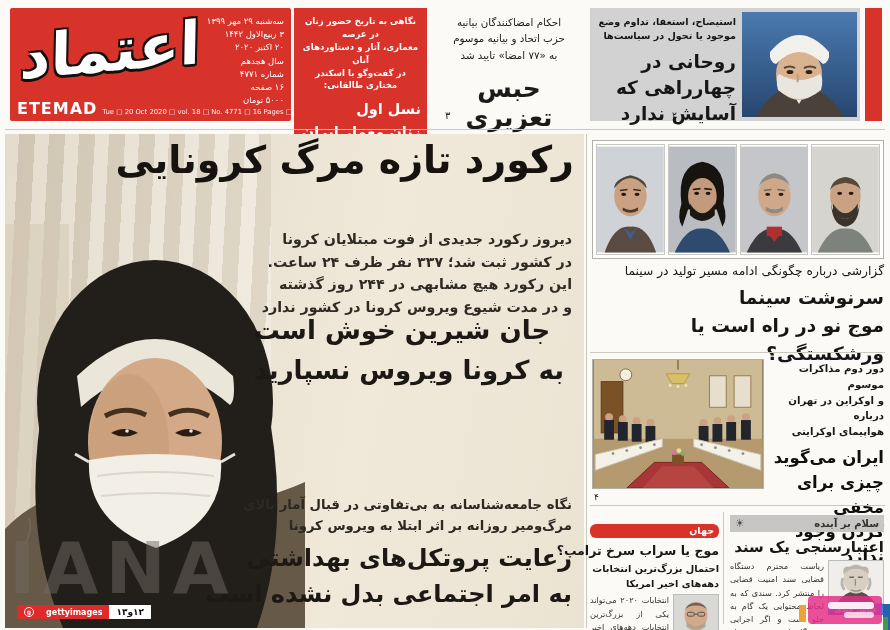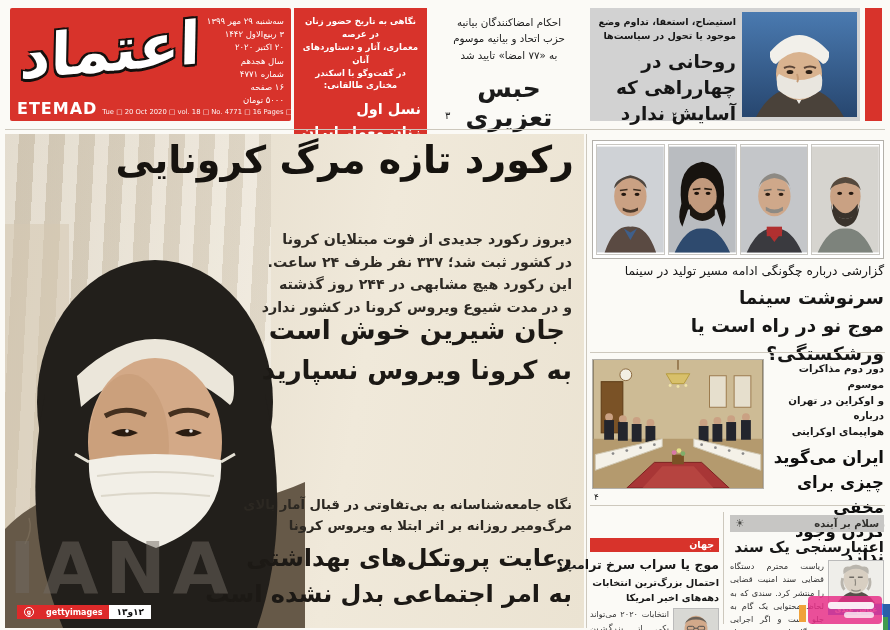--- a/index.html
+++ b/index.html
@@ -32,21 +32,21 @@
   #top-redbar{left:865px;top:8px;width:17px;height:113px;background:#d8332b;}
   .hline{background:#cdc8bd;height:1px;}
   .vline{background:#cdc8bd;width:1px;}
   
   #photo-region{left:5px;top:134px;width:579px;height:494px;overflow:hidden;
     background:linear-gradient(100deg,#d9cfbc 0%,#e9e1d1 38%,#f0e9da 60%,#ebe3d2 100%);}
   #photo-region::before{content:"";position:absolute;left:0;top:0;width:46%;height:100%;
     background:repeating-linear-gradient(93deg,rgba(255,255,255,.28) 0 14px,rgba(120,105,85,.10) 14px 30px);}
   .lead-headline{position:absolute;top:4px;right:10px;font-size:38px;font-weight:bold;color:#16130f;letter-spacing:-1px;white-space:nowrap;direction:rtl;}
   .lead-deck{position:absolute;top:94px;right:12px;font-size:14.2px;font-weight:bold;color:#2e2a24;line-height:1.6;direction:rtl;text-align:right;}
-  .lead-sub{position:absolute;top:176px;right:12px;font-size:26px;font-weight:bold;color:#1c1915;line-height:1.55;direction:rtl;text-align:center;}
+  .lead-sub{position:absolute;top:176px;right:20px;font-size:26px;font-weight:bold;color:#1c1915;line-height:1.55;direction:rtl;text-align:left;}
   .lead-note{position:absolute;top:360px;right:12px;font-size:13.2px;font-weight:bold;color:#2c2822;line-height:1.6;direction:rtl;text-align:right;}
   .lead-protocol{position:absolute;top:406px;right:12px;font-size:24px;font-weight:bold;color:#1c1915;line-height:1.5;direction:rtl;text-align:right;}
   .iana{position:absolute;left:4px;bottom:18px;font-size:72px;font-weight:bold;color:rgba(112,106,97,.5);letter-spacing:7px;}
   .credit-row{position:absolute;left:12px;bottom:9px;display:flex;align-items:stretch;}
   .getty{background:#dd2a2a;color:#fff;font-size:8px;font-weight:bold;padding:2px 7px;display:flex;align-items:center;gap:12px;}
   .g-ic{display:inline-block;width:8px;height:8px;border:1px solid #fff;border-radius:50%;font-size:6px;line-height:8px;text-align:center;}
   .pgbox{background:#fff;color:#111;font-size:9px;font-weight:bold;padding:2px 7px;direction:rtl;}
   .woman{position:absolute;left:0;top:90px;width:300px;height:404px;}
   
   #portraits{left:592px;top:140px;width:292px;height:119px;background:#fff;border:1px solid #b3b0aa;box-sizing:border-box;padding:3px;display:flex;gap:3px;}
@@ -57,21 +57,21 @@
   .cin-title{font-size:18.5px;font-weight:bold;line-height:1.5;margin-top:4px;}
   .cin-page{font-size:10px;text-align:left;margin-top:1px;}
   #ukraine-photo{left:592px;top:359px;width:172px;height:130px;border:1px solid #b3b0aa;box-sizing:border-box;background:#c8b28c;}
   #ukraine-photo svg{display:block;width:100%;height:100%;}
   .uk-page{left:594px;top:492px;font-size:9px;color:#222;}
   #ukraine-text{left:764px;top:361px;width:120px;color:#181818;}
   .uk-kicker{font-size:10.2px;font-weight:bold;line-height:1.55;}
   .uk-title{font-size:16.5px;font-weight:bold;line-height:1.5;margin-top:6px;color:#0f0f0f;}
   
   #world{left:590px;top:510px;width:129px;color:#181818;}
-  .w-bar{margin-top:28px;height:14px;background:#d8332b;color:#fff;font-size:9.5px;font-weight:bold;line-height:14px;direction:rtl;text-align:right;padding:0 5px;box-sizing:border-box;}
+  .w-bar{margin-top:14px;height:14px;background:#d8332b;color:#fff;font-size:9.5px;font-weight:bold;line-height:14px;direction:rtl;text-align:right;padding:0 5px;box-sizing:border-box;border-radius:6px;}
   .w-title{font-size:12.5px;font-weight:bold;margin-top:5px;direction:rtl;text-align:right;white-space:nowrap;letter-spacing:-.3px;}
   .w-lead{font-size:9.8px;font-weight:bold;line-height:1.5;margin-top:4px;direction:rtl;text-align:right;}
   .w-row{display:flex;gap:4px;margin-top:3px;}
   .w-body{flex:1;font-size:8.2px;line-height:1.62;direction:rtl;text-align:justify;color:#333;}
   .w-photo-wrap{width:46px;flex:0 0 46px;}
   .w-photo{width:46px;height:50px;border:1px solid #bbb;box-sizing:border-box;display:block;}
   #salam{left:730px;top:510px;width:154px;color:#181818;}
   .s-bar{margin-top:5px;height:17px;background:#c7c6c4;display:flex;align-items:center;padding:0 5px;box-sizing:border-box;}
   .s-sun{font-size:11px;color:#4b4b48;}
   .s-sp{flex:1;}

